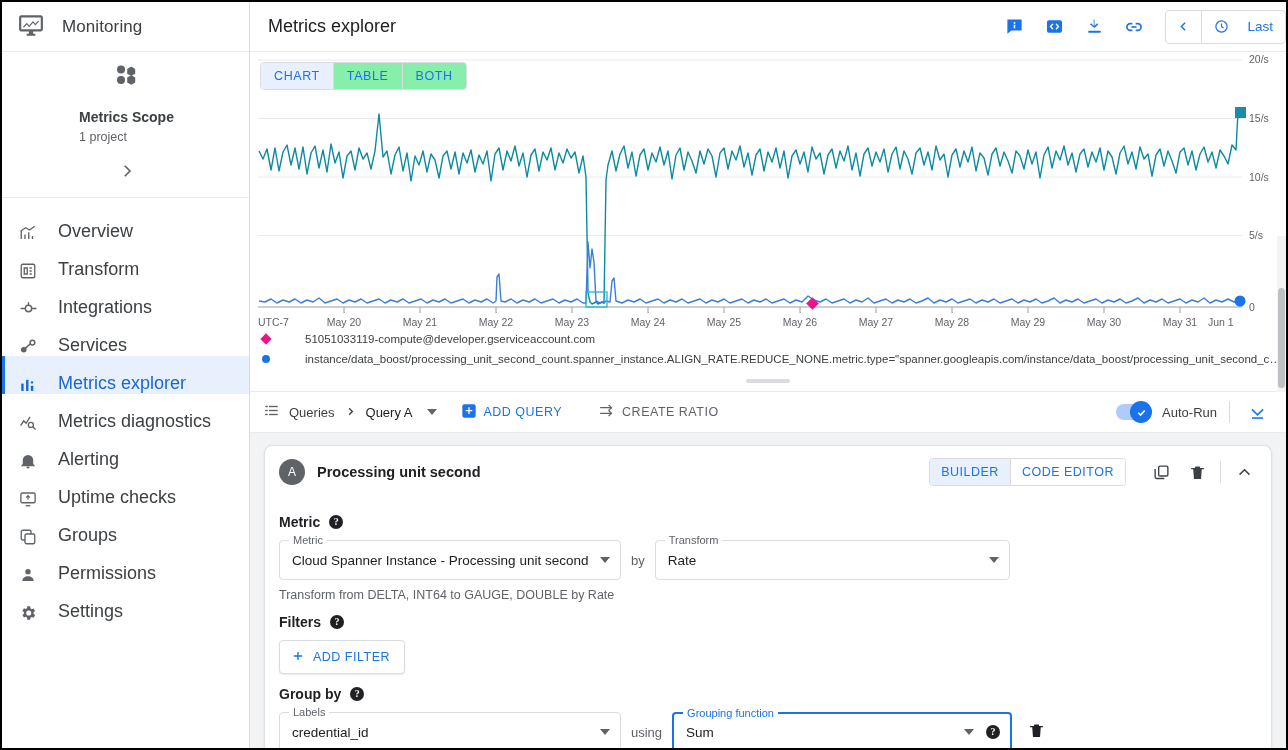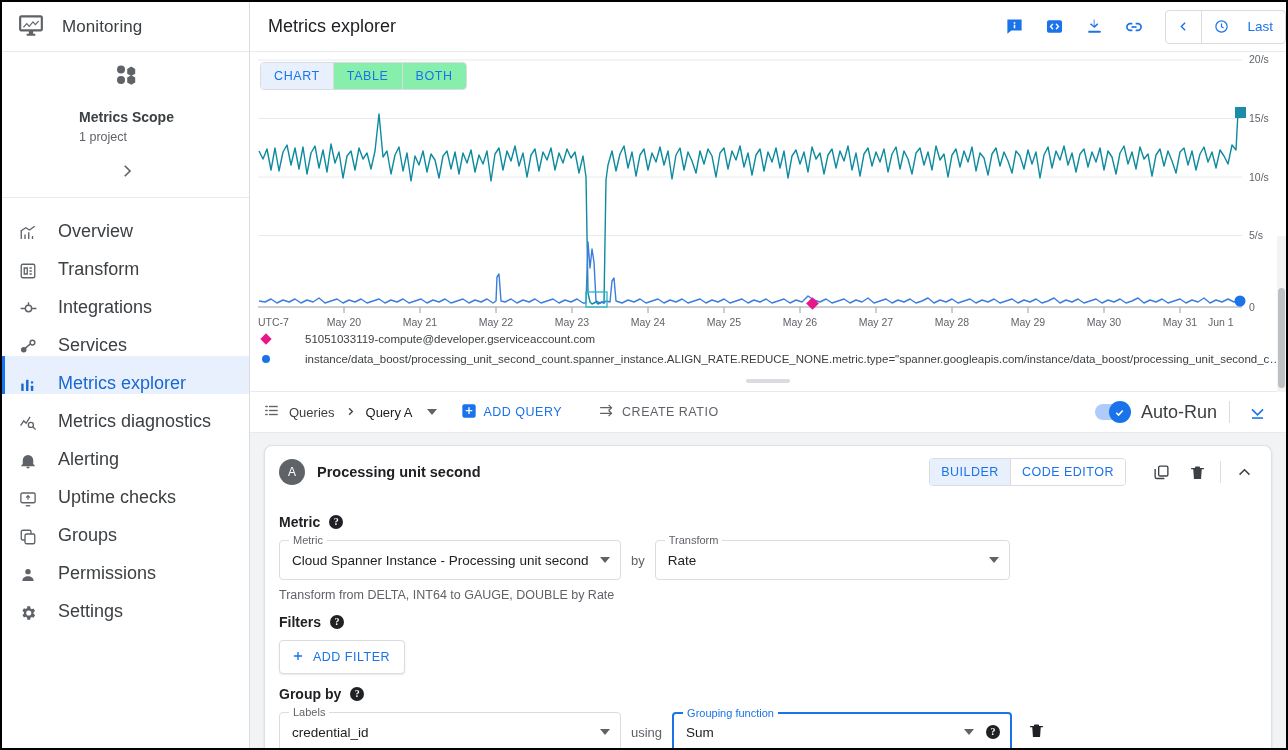--- a/index.html
+++ b/index.html
@@ -84,21 +84,21 @@
              cursor:pointer; }
   .qb-action { display:flex; align-items:center; gap:7px; font-size:12.5px;
                color:#1a73e8; letter-spacing:.5px; cursor:pointer; }
   .qb-action.gray { color:#5f6368; }
   .qb-right { display:flex; align-items:center; gap:12px; }
   .toggle { width:34px; height:16px; border-radius:10px; background:#aecbfa;
             position:relative; cursor:pointer; }
   .toggle .knob { position:absolute; right:-2px; top:-3px; width:22px; height:22px;
                   border-radius:50%; background:#1a73e8; display:flex;
                   align-items:center; justify-content:center; color:#fff; font-size:12px; }
-  .autorun-lbl { font-size:18px; color:#3c4043; }
+  .autorun-lbl { font-size:13px; color:#3c4043; }
   .vdiv { width:1px; height:22px; background:#dadce0; }
 
   
   .cardarea { flex:1; background:#f1f3f4; padding:12px 14px 0 14px; overflow:hidden; }
   .qcard { background:#fff; border:1px solid #e0e0e0; border-radius:8px;
            box-shadow:0 1px 2px rgba(60,64,67,.15); }
   .qcard-head { display:flex; align-items:center; padding:12px 14px; gap:12px; }
   .avatar-a { width:26px; height:26px; border-radius:50%; background:#5f6368;
               color:#fff; display:flex; align-items:center; justify-content:center;
               font-size:12px; }

